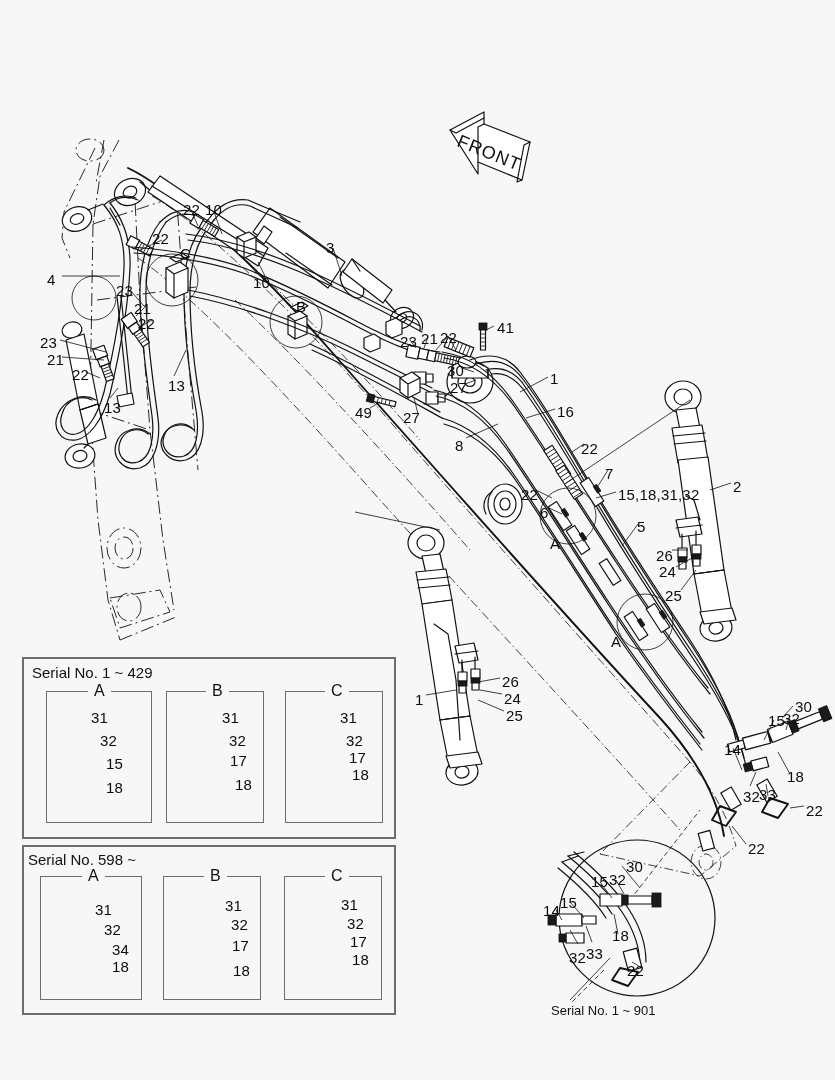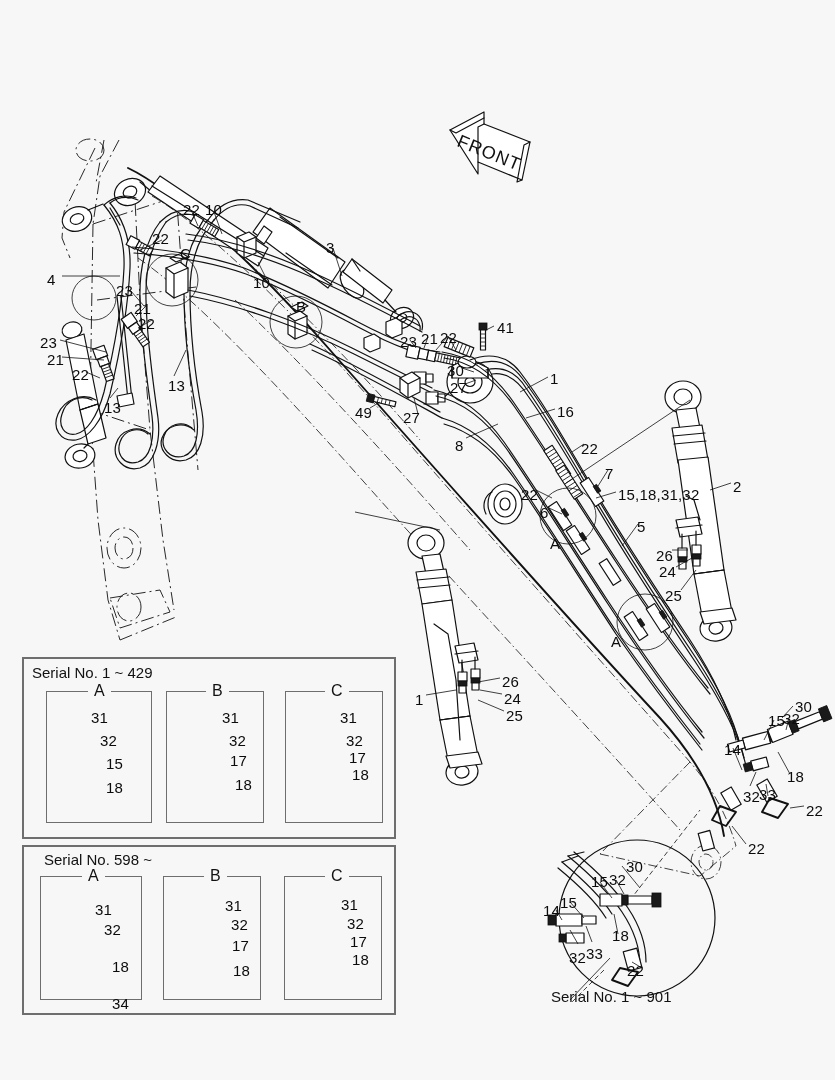--- a/index.html
+++ b/index.html
@@ -45,22 +45,23 @@
   }
   .subcap{
     position:absolute;
     font-size:16px;
     background:#f7f7f7;
     padding:0 6px;
     color:#111;
   }
   .circlecap{
     position:absolute;
-    font-size:15px;
+    font-size:13px;
     white-space:nowrap;
+    margin-top:15px;
   }
   .frontlabel{
     position:absolute;
     font-size:18px;
     letter-spacing:1px;
     color:#111;
     transform-origin:left top;
     white-space:nowrap;
   }
 </style>
@@ -642,21 +643,21 @@
   <div class="panel" style="left:22px;top:657px;width:374px;height:182px;"></div>
   <div class="panel-title" style="left:32px;top:664px;">Serial No. 1 ~ 429</div>
   <div class="subbox" style="left:46px;top:691px;width:106px;height:132px;"></div>
   <div class="subbox" style="left:166px;top:691px;width:98px;height:132px;"></div>
   <div class="subbox" style="left:285px;top:691px;width:98px;height:132px;"></div>
   <div class="subcap" style="left:88px;top:682px;">A</div>
   <div class="subcap" style="left:206px;top:682px;">B</div>
   <div class="subcap" style="left:325px;top:682px;">C</div>
 
   <div class="panel" style="left:22px;top:845px;width:374px;height:170px;"></div>
-  <div class="panel-title" style="left:44px;top:851px;">Serial No. 598 ~</div>
+  <div class="panel-title" style="left:28px;top:851px;">Serial No. 598 ~</div>
   <div class="subbox" style="left:40px;top:876px;width:102px;height:124px;"></div>
   <div class="subbox" style="left:163px;top:876px;width:98px;height:124px;"></div>
   <div class="subbox" style="left:284px;top:876px;width:98px;height:124px;"></div>
   <div class="subcap" style="left:82px;top:867px;">A</div>
   <div class="subcap" style="left:204px;top:867px;">B</div>
   <div class="subcap" style="left:325px;top:867px;">C</div>
 
   <div class="frontlabel" style="left:462px;top:131px;transform:rotate(22deg);">FRONT</div>
 
   <div class="circlecap" style="left:551px;top:988px;">Serial No. 1 ~ 901</div>
@@ -734,21 +735,21 @@
       <div class="lbl" style="left: 222px; top: 710px;">31</div>
       <div class="lbl" style="left: 229px; top: 733px;">32</div>
       <div class="lbl" style="left: 230px; top: 753px;">17</div>
       <div class="lbl" style="left: 235px; top: 777px;">18</div>
       <div class="lbl" style="left: 340px; top: 710px;">31</div>
       <div class="lbl" style="left: 346px; top: 733px;">32</div>
       <div class="lbl" style="left: 349px; top: 750px;">17</div>
       <div class="lbl" style="left: 352px; top: 767px;">18</div>
       <div class="lbl" style="left: 95px; top: 902px;">31</div>
       <div class="lbl" style="left: 104px; top: 922px;">32</div>
-      <div class="lbl" style="left: 112px; top: 996px;">34</div>
+      <div class="lbl" style="left: 112px; top: 942px;">34</div>
       <div class="lbl" style="left: 112px; top: 959px;">18</div>
       <div class="lbl" style="left: 225px; top: 898px;">31</div>
       <div class="lbl" style="left: 231px; top: 917px;">32</div>
       <div class="lbl" style="left: 232px; top: 938px;">17</div>
       <div class="lbl" style="left: 233px; top: 963px;">18</div>
       <div class="lbl" style="left: 341px; top: 897px;">31</div>
       <div class="lbl" style="left: 347px; top: 916px;">32</div>
       <div class="lbl" style="left: 350px; top: 934px;">17</div>
       <div class="lbl" style="left: 352px; top: 952px;">18</div>
     </div>

